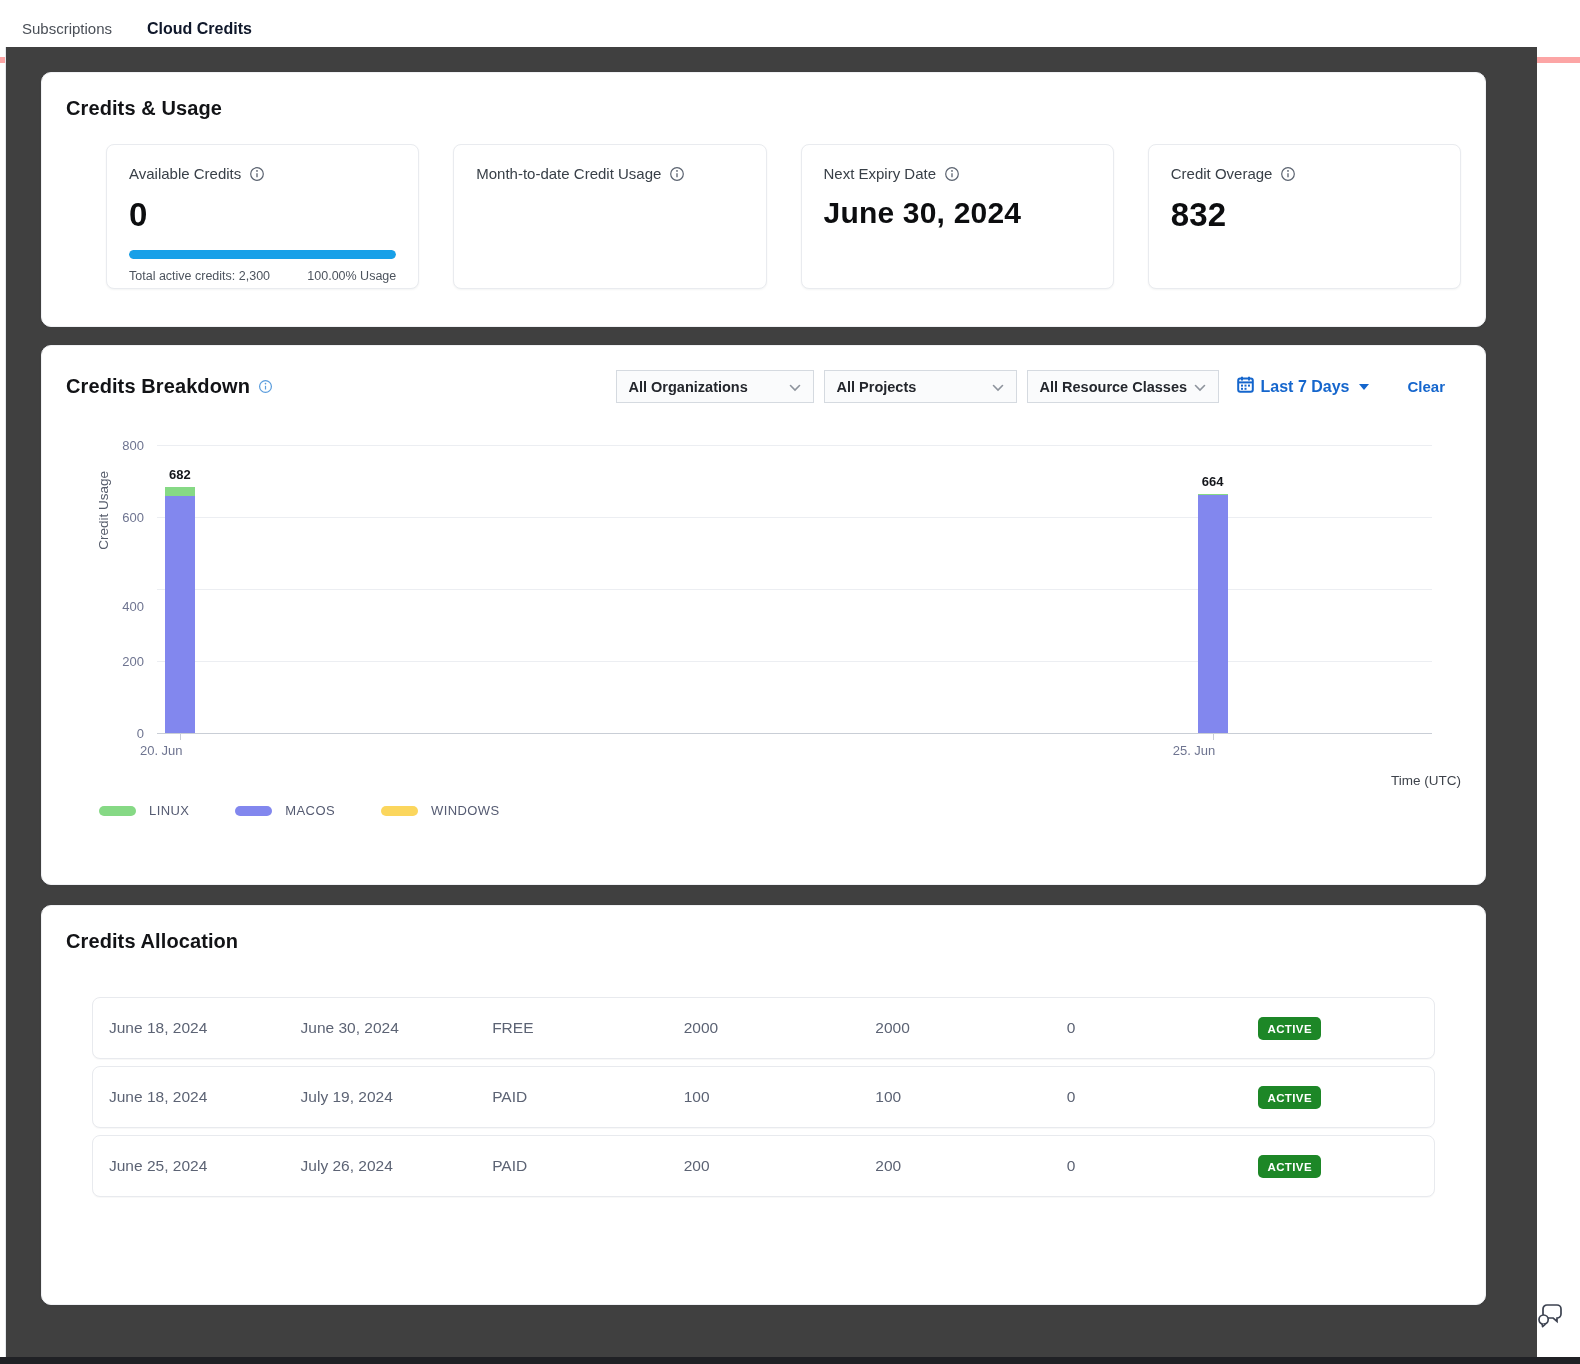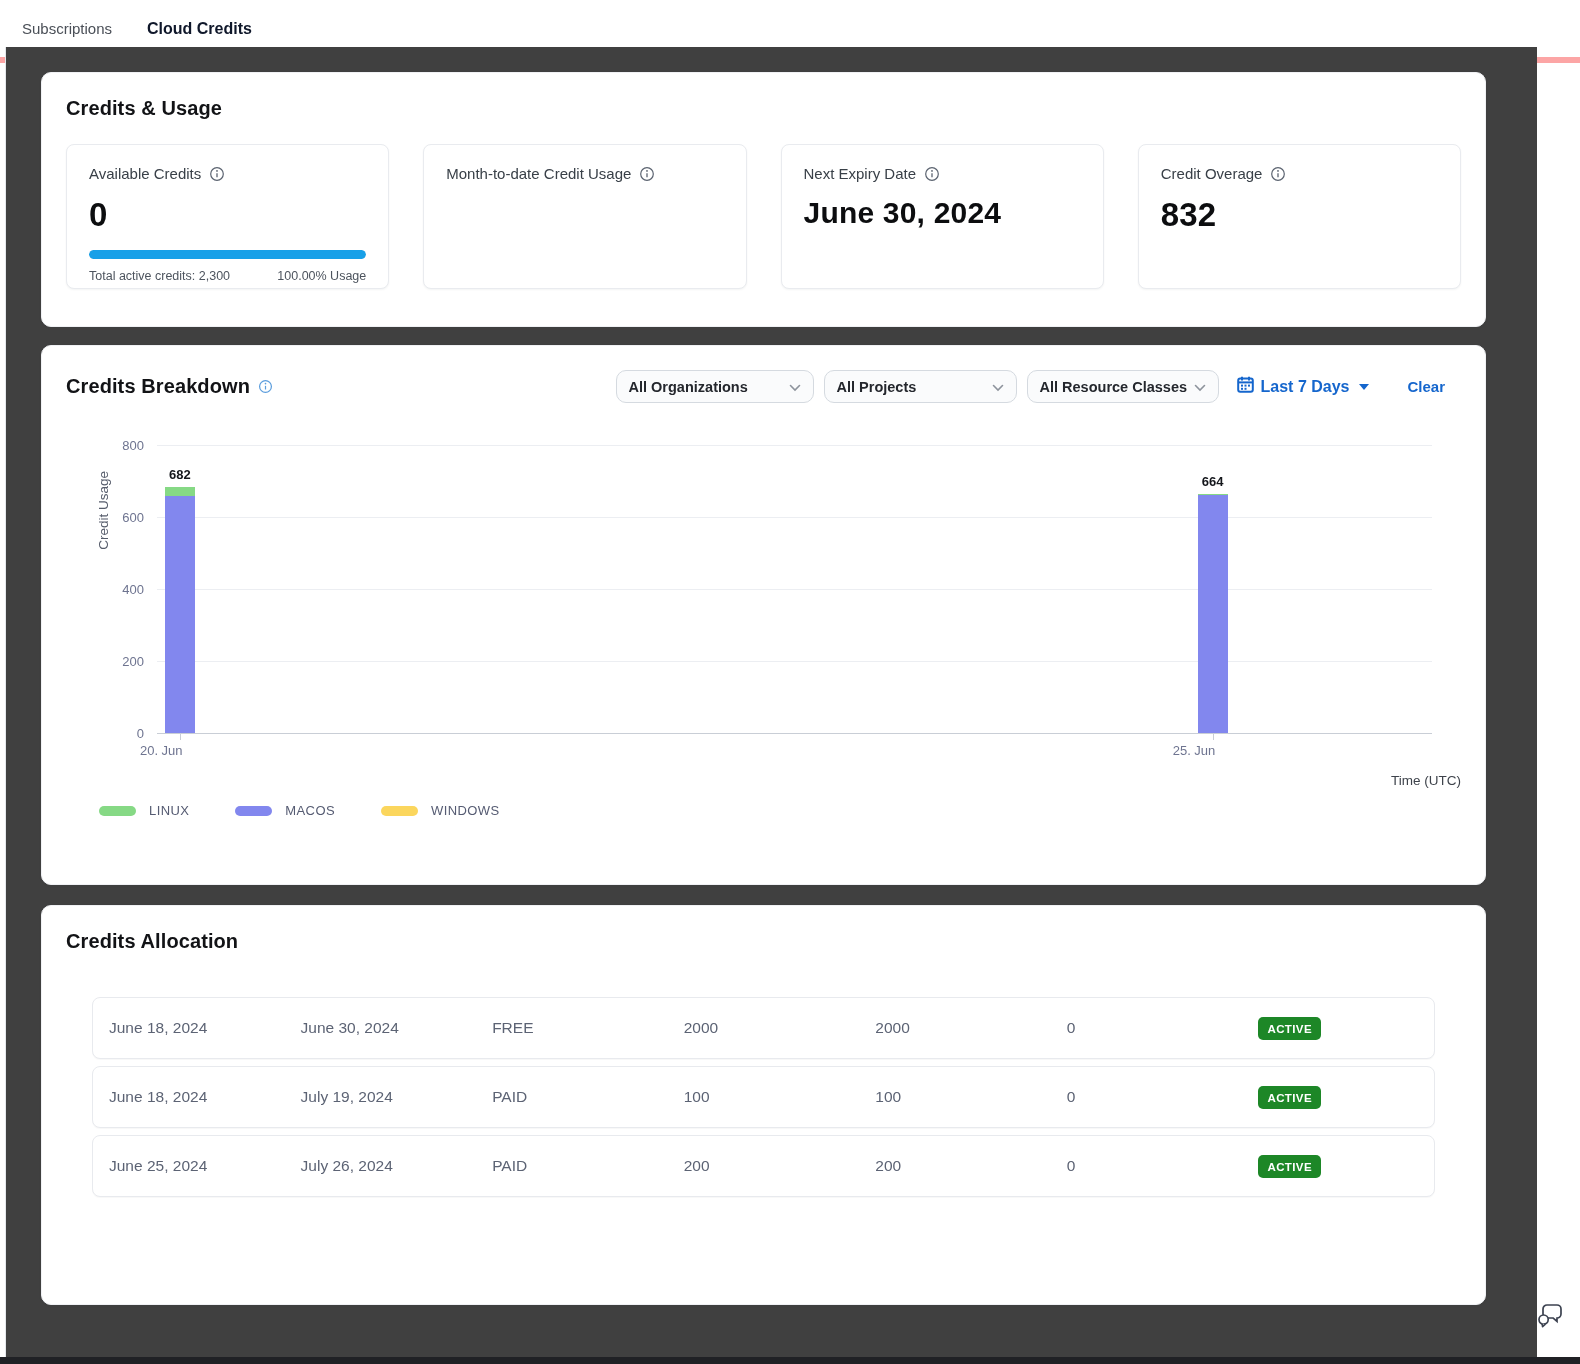--- a/index.html
+++ b/index.html
@@ -14,36 +14,36 @@
 
   
   .content { position:absolute; top:47px; left:5px; width:1532px; bottom:7px; background:#404040; border-left:1px solid #e5e8ec; overflow:hidden; }
   .bottom-bar { position:absolute; left:0; right:0; bottom:0; height:7px; background:#202125; }
 
   .panel { background:#fff; border:1px solid #f0f1f4; border-radius:10px; box-shadow:0 1px 3px rgba(20,30,40,.05); margin:0 51px 0 35px; padding:24px 24px; }
   .panel-title { font-size:20px; font-weight:700; color:#121316; letter-spacing:.1px; display:flex; align-items:center; gap:8px; }
 
   
   .panel-usage { margin-top:25px; height:255px; }
-  .cards-row { display:flex; gap:34px; margin-top:24px; }
+  .cards-row { display:flex; gap:34px; margin-top:24px;margin-left:40px; }
   .stat-card { flex:1; background:#fff; border:1px solid #e9ebef; border-radius:8px; box-shadow:0 1px 2px rgba(20,30,40,.05); padding:20px 22px; height:145px; }
   .stat-label { display:flex; align-items:center; gap:8px; font-size:15px; color:#394048; }
   .stat-value { margin-top:14px; font-size:33px; font-weight:700; color:#0c0d0f; letter-spacing:.2px; }
   .stat-value.date { font-size:30px; }
   .progress-track { margin-top:16px; height:9px; border-radius:5px; background:#e6e9ed; overflow:hidden; }
   .progress-fill { height:100%; background:#18a0e8; border-radius:5px; }
   .stat-footer { display:flex; justify-content:space-between; margin-top:10px; font-size:12.5px; color:#4d545e; }
 
   .info-icon svg { display:block; }
 
   
   .panel-breakdown { margin-top:18px; height:540px; }
   .breakdown-head { display:flex; align-items:center; justify-content:space-between; }
   .filters { display:flex; align-items:center; gap:10px; }
-  .select { height:33px; background:#fafbfc; border:1px solid #d5dae0; border-radius:10px; display:flex; align-items:center; justify-content:space-between; padding:0 12px; font-size:14.5px; font-weight:600; color:#24272d; cursor:pointer; }
+  .select { height:33px; background:#fafbfc; border:1px solid #d5dae0; border-radius:0; display:flex; align-items:center; justify-content:space-between; padding:0 12px; font-size:14.5px; font-weight:600; color:#24272d; cursor:pointer; }
   .select-org { width:198px; } .select-proj { width:193px; } .select-res { width:192px; }
   .date-filter { display:flex; align-items:center; gap:7px; margin-left:8px; color:#1566cd; font-size:16px; font-weight:600; cursor:pointer; }
   .caret-down { width:0; height:0; border-left:5px solid transparent; border-right:5px solid transparent; border-top:6px solid #1566cd; margin-left:3px; }
   .clear-btn { margin-left:28px; margin-right:16px; color:#1566cd; font-size:15px; font-weight:700; cursor:pointer; }
 
   
   .chart { position:relative; height:395px; margin-top:28px; }
   .plot { position:absolute; left:91px; top:14px; width:1275px; height:288px; }
   .gridline { position:absolute; left:0; right:0; height:0; border-top:1px solid #eceef2; }
   .gridline.zero { border-top:1px solid #c9ced6; }
@@ -215,21 +215,21 @@
             <div class="bar-seg" style="height: 96.3343%; background: rgb(130, 135, 238);"></div>
           </div>
           <div class="bar" style="left: 1040.7px; height: 239.04px;">
             <div class="bar-seg" style="height: 0.60241%; background: rgb(134, 217, 133);"></div>
             <div class="bar-seg" style="height: 99.3976%; background: rgb(130, 135, 238);"></div>
           </div>
         </div>
       <div id="ylabels">
           <div class="ylabel" style="left: 0px; top: 295px;">0</div>
           <div class="ylabel" style="left: 0px; top: 223px;">200</div>
-          <div class="ylabel" style="left: 0px; top: 151px;">400</div>
+          <div class="ylabel" style="left: 0px; top: 168px;">400</div>
           <div class="ylabel" style="left: 0px; top: 79px;">600</div>
           <div class="ylabel" style="left: 0px; top: 7px;">800</div>
         </div>
       <div id="xticks">
           <div class="xtick-mark" style="left: 113.95px;"></div>
           <div class="xtick-label" style="left: 73.95px;">20. Jun</div>
           <div class="xtick-mark" style="left: 1146.7px;"></div>
           <div class="xtick-label" style="left: 1106.7px;">25. Jun</div>
         </div>
       <div class="x-axis-title">Time (UTC)</div>

